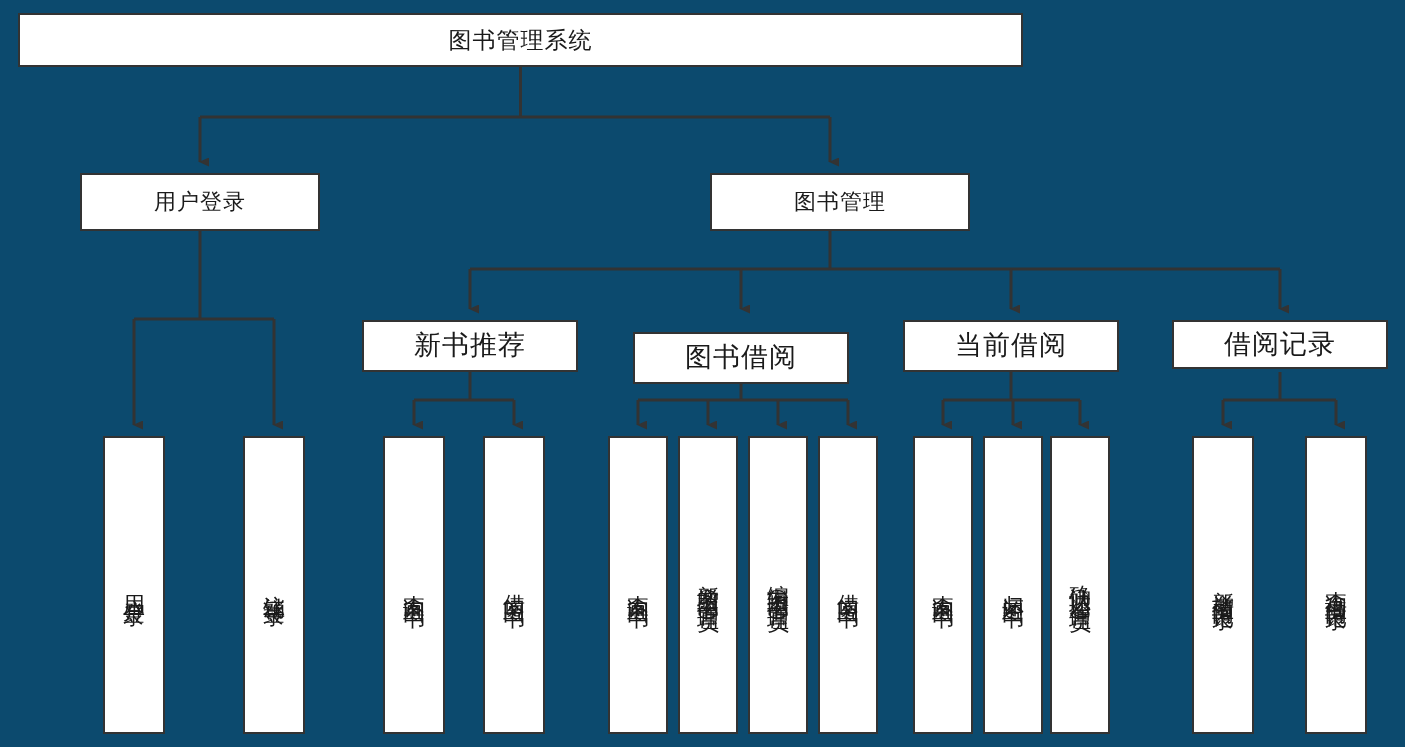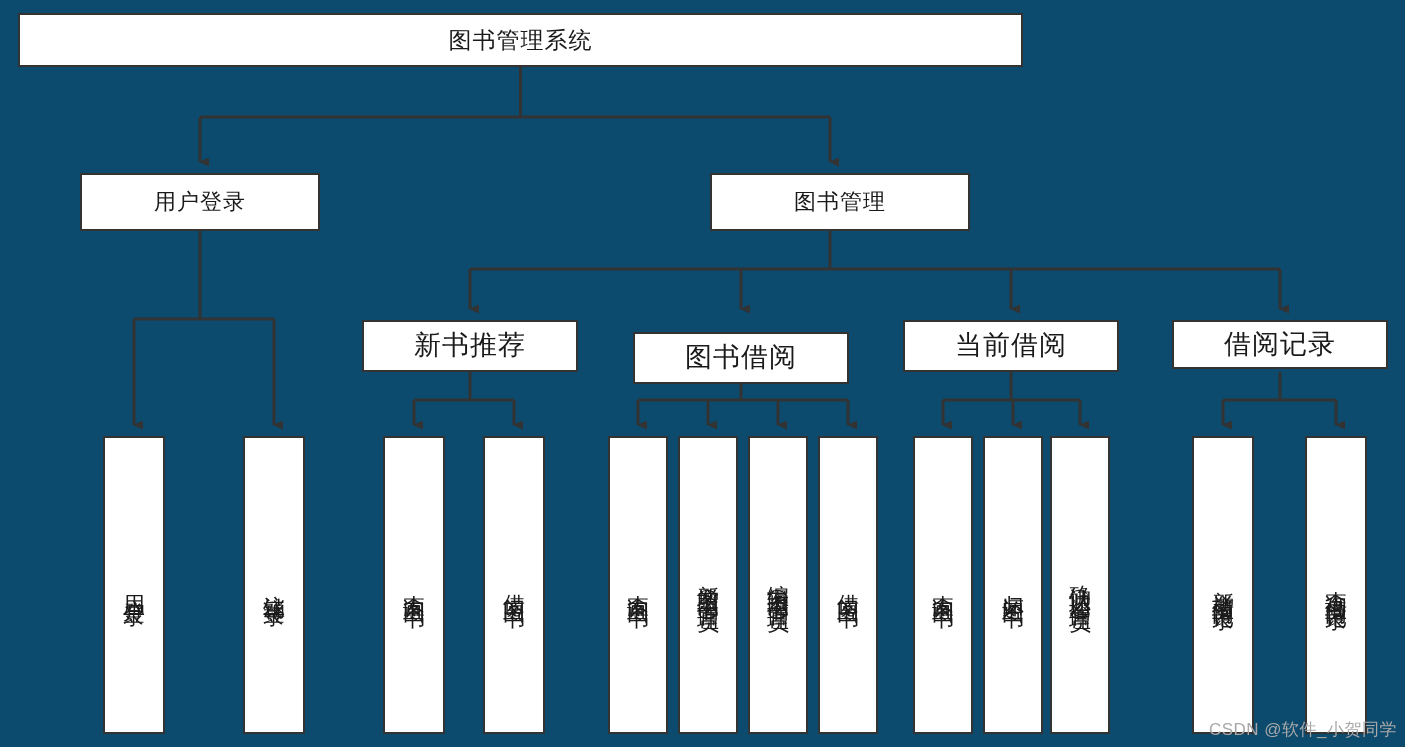--- a/index.html
+++ b/index.html
@@ -178,14 +178,13 @@
         <span class="node-label">确认归还（管理员）</span>
       </div>
       <div class="node leaf" style="left: 1192px; top: 436px; width: 62px; height: 298px;">
         <span class="node-label">新增借阅记录</span>
       </div>
       <div class="node leaf" style="left: 1305px; top: 436px; width: 62px; height: 298px;">
         <span class="node-label">查询借阅记录</span>
       </div>
     </div>
 
-  <div id="watermark">CSDN @软件_小贺同学</div>
 </div>
 
 </body></html>

